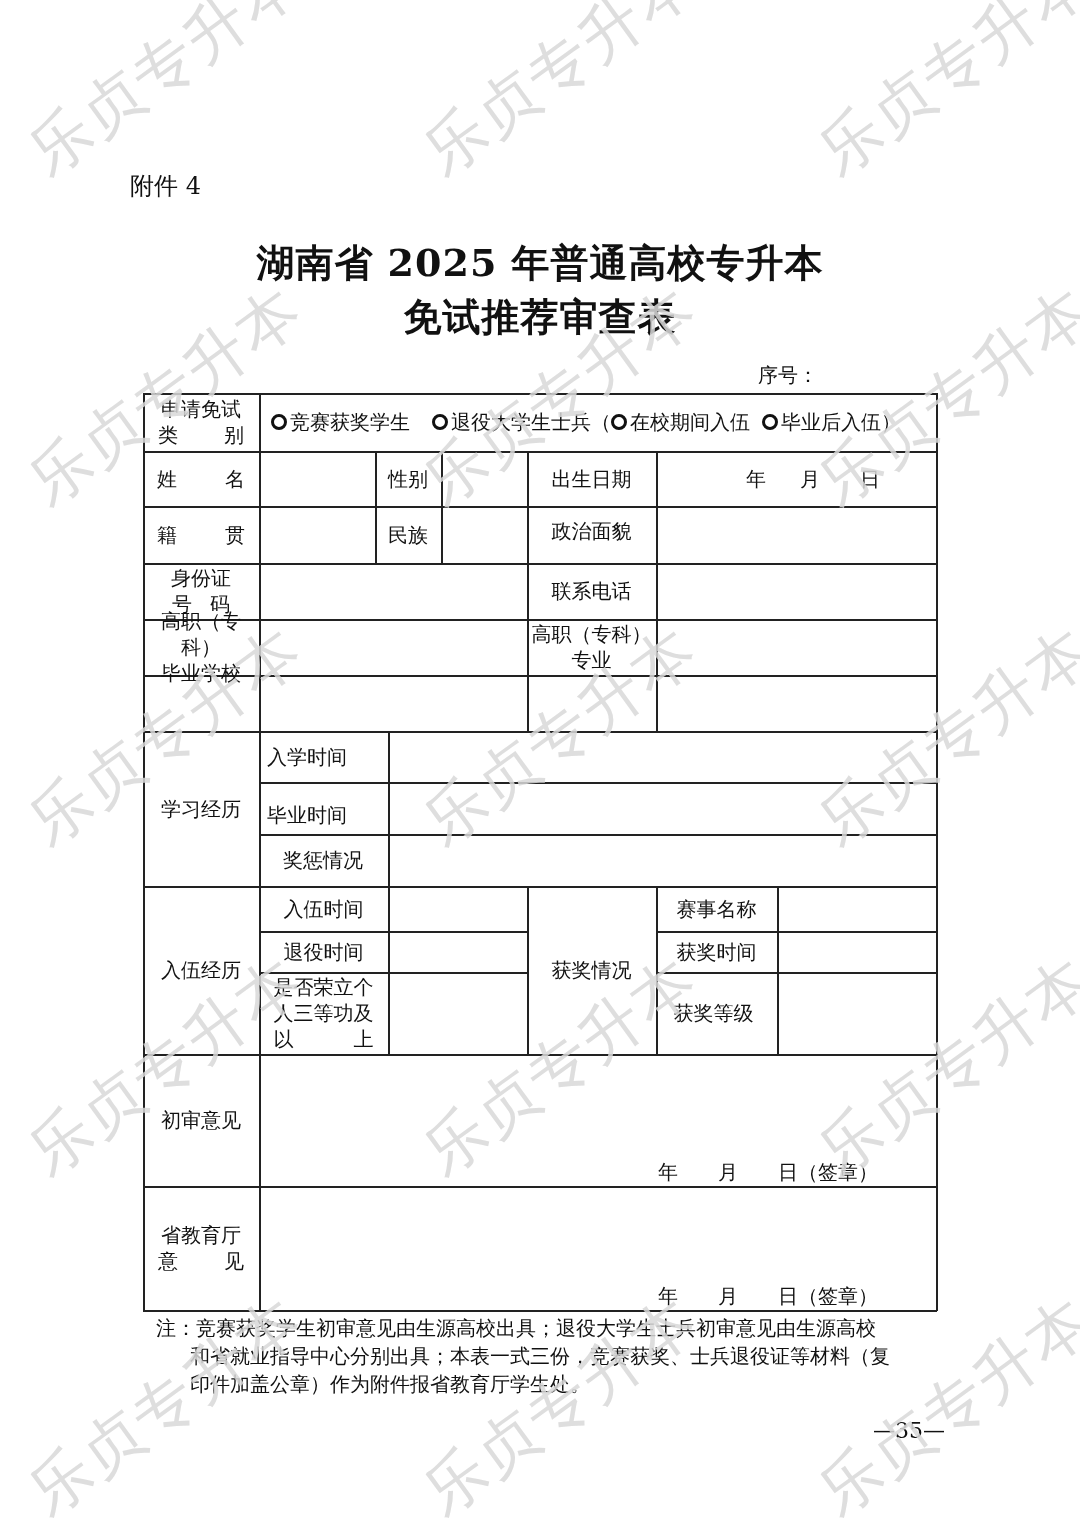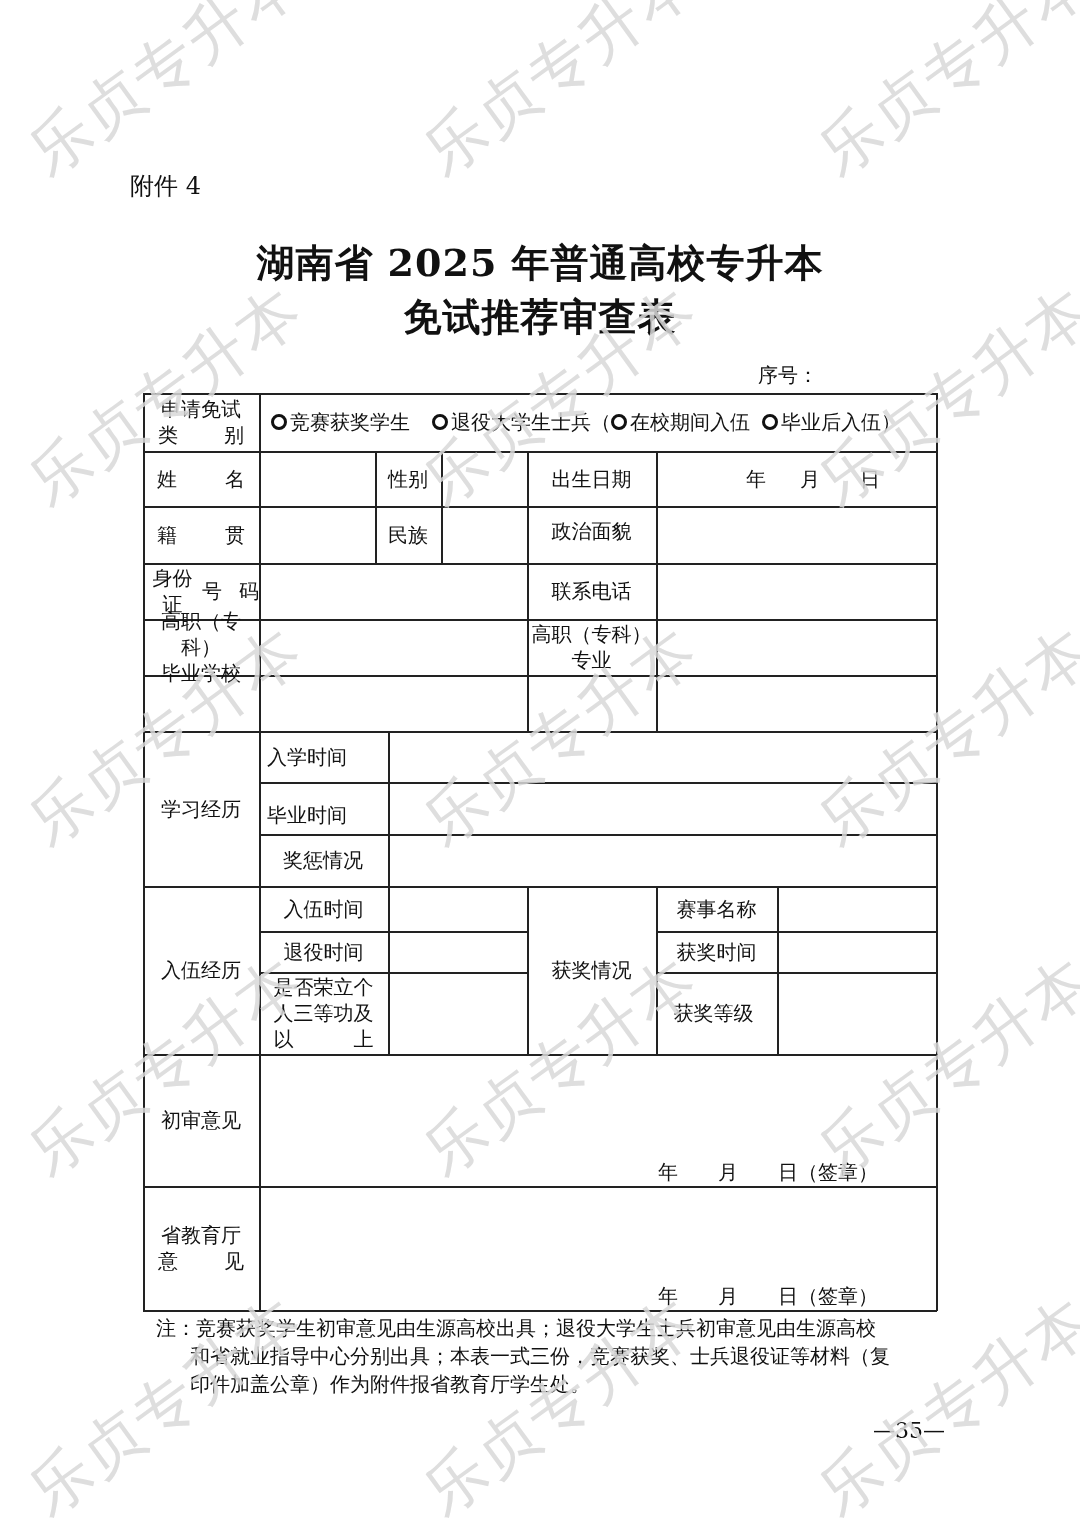--- a/index.html
+++ b/index.html
@@ -113,21 +113,21 @@
   <div class="cell j" style="left:0;top:113px;width:116px;height:57px;">
     <span>籍</span>
       <span>贯</span>
   </div>
   <div class="cell" style="left:118px;top:113px;width:114px;height:57px;"></div>
   <div class="cell" style="left:232px;top:113px;width:66px;height:57px;">民族</div>
   <div class="cell" style="left:300px;top:113px;width:84px;height:57px;"></div>
   <div class="cell" style="left:384px;top:113px;width:129px;height:49px;">政治面貌</div>
   <div class="cell" style="left:515px;top:113px;width:279px;height:57px;"></div>
 
-  <div class="cell" style="left:0;top:170px;width:116px;height:56px;">
+  <div class="cell" style="left:0;top:170px;width:116px;height:56px;flex-direction:column;">
     <div>身份证</div>
     <div style="display:flex;justify-content:space-between;width:58px;">
       <span>号</span>
         <span>码</span>
     </div>
   </div>
   <div class="cell" style="left:118px;top:170px;width:266px;height:56px;"></div>
   <div class="cell" style="left:384px;top:170px;width:129px;height:56px;">联系电话</div>
   <div class="cell" style="left:515px;top:170px;width:279px;height:56px;"></div>
 

